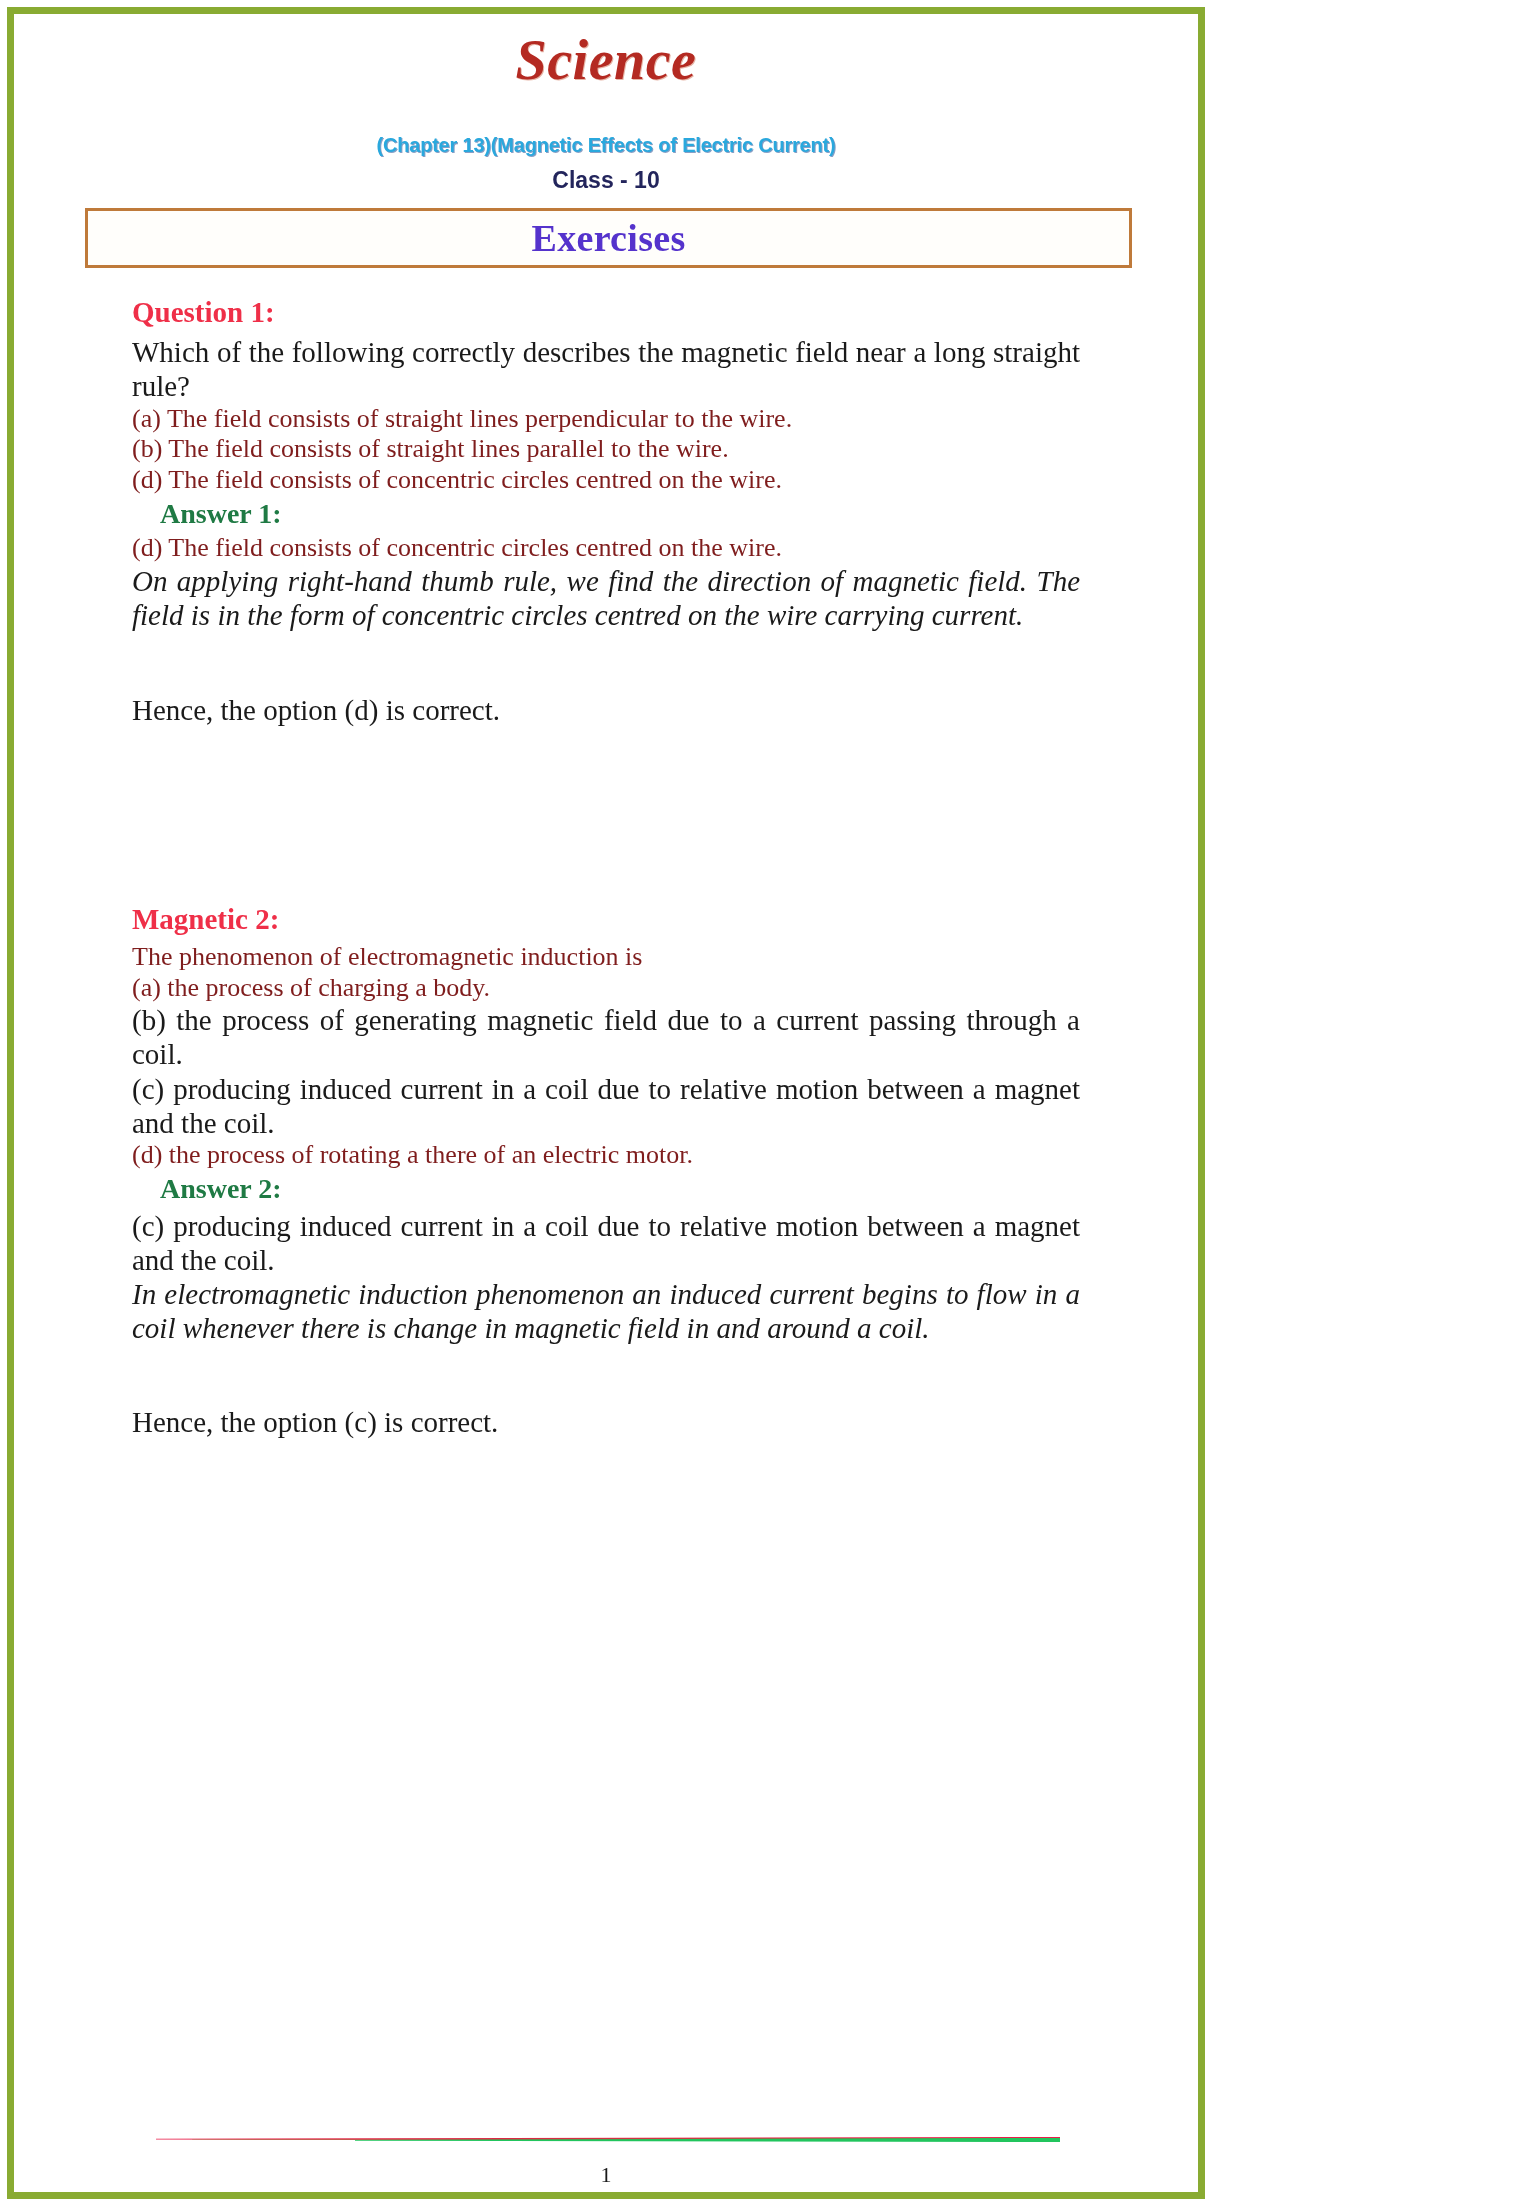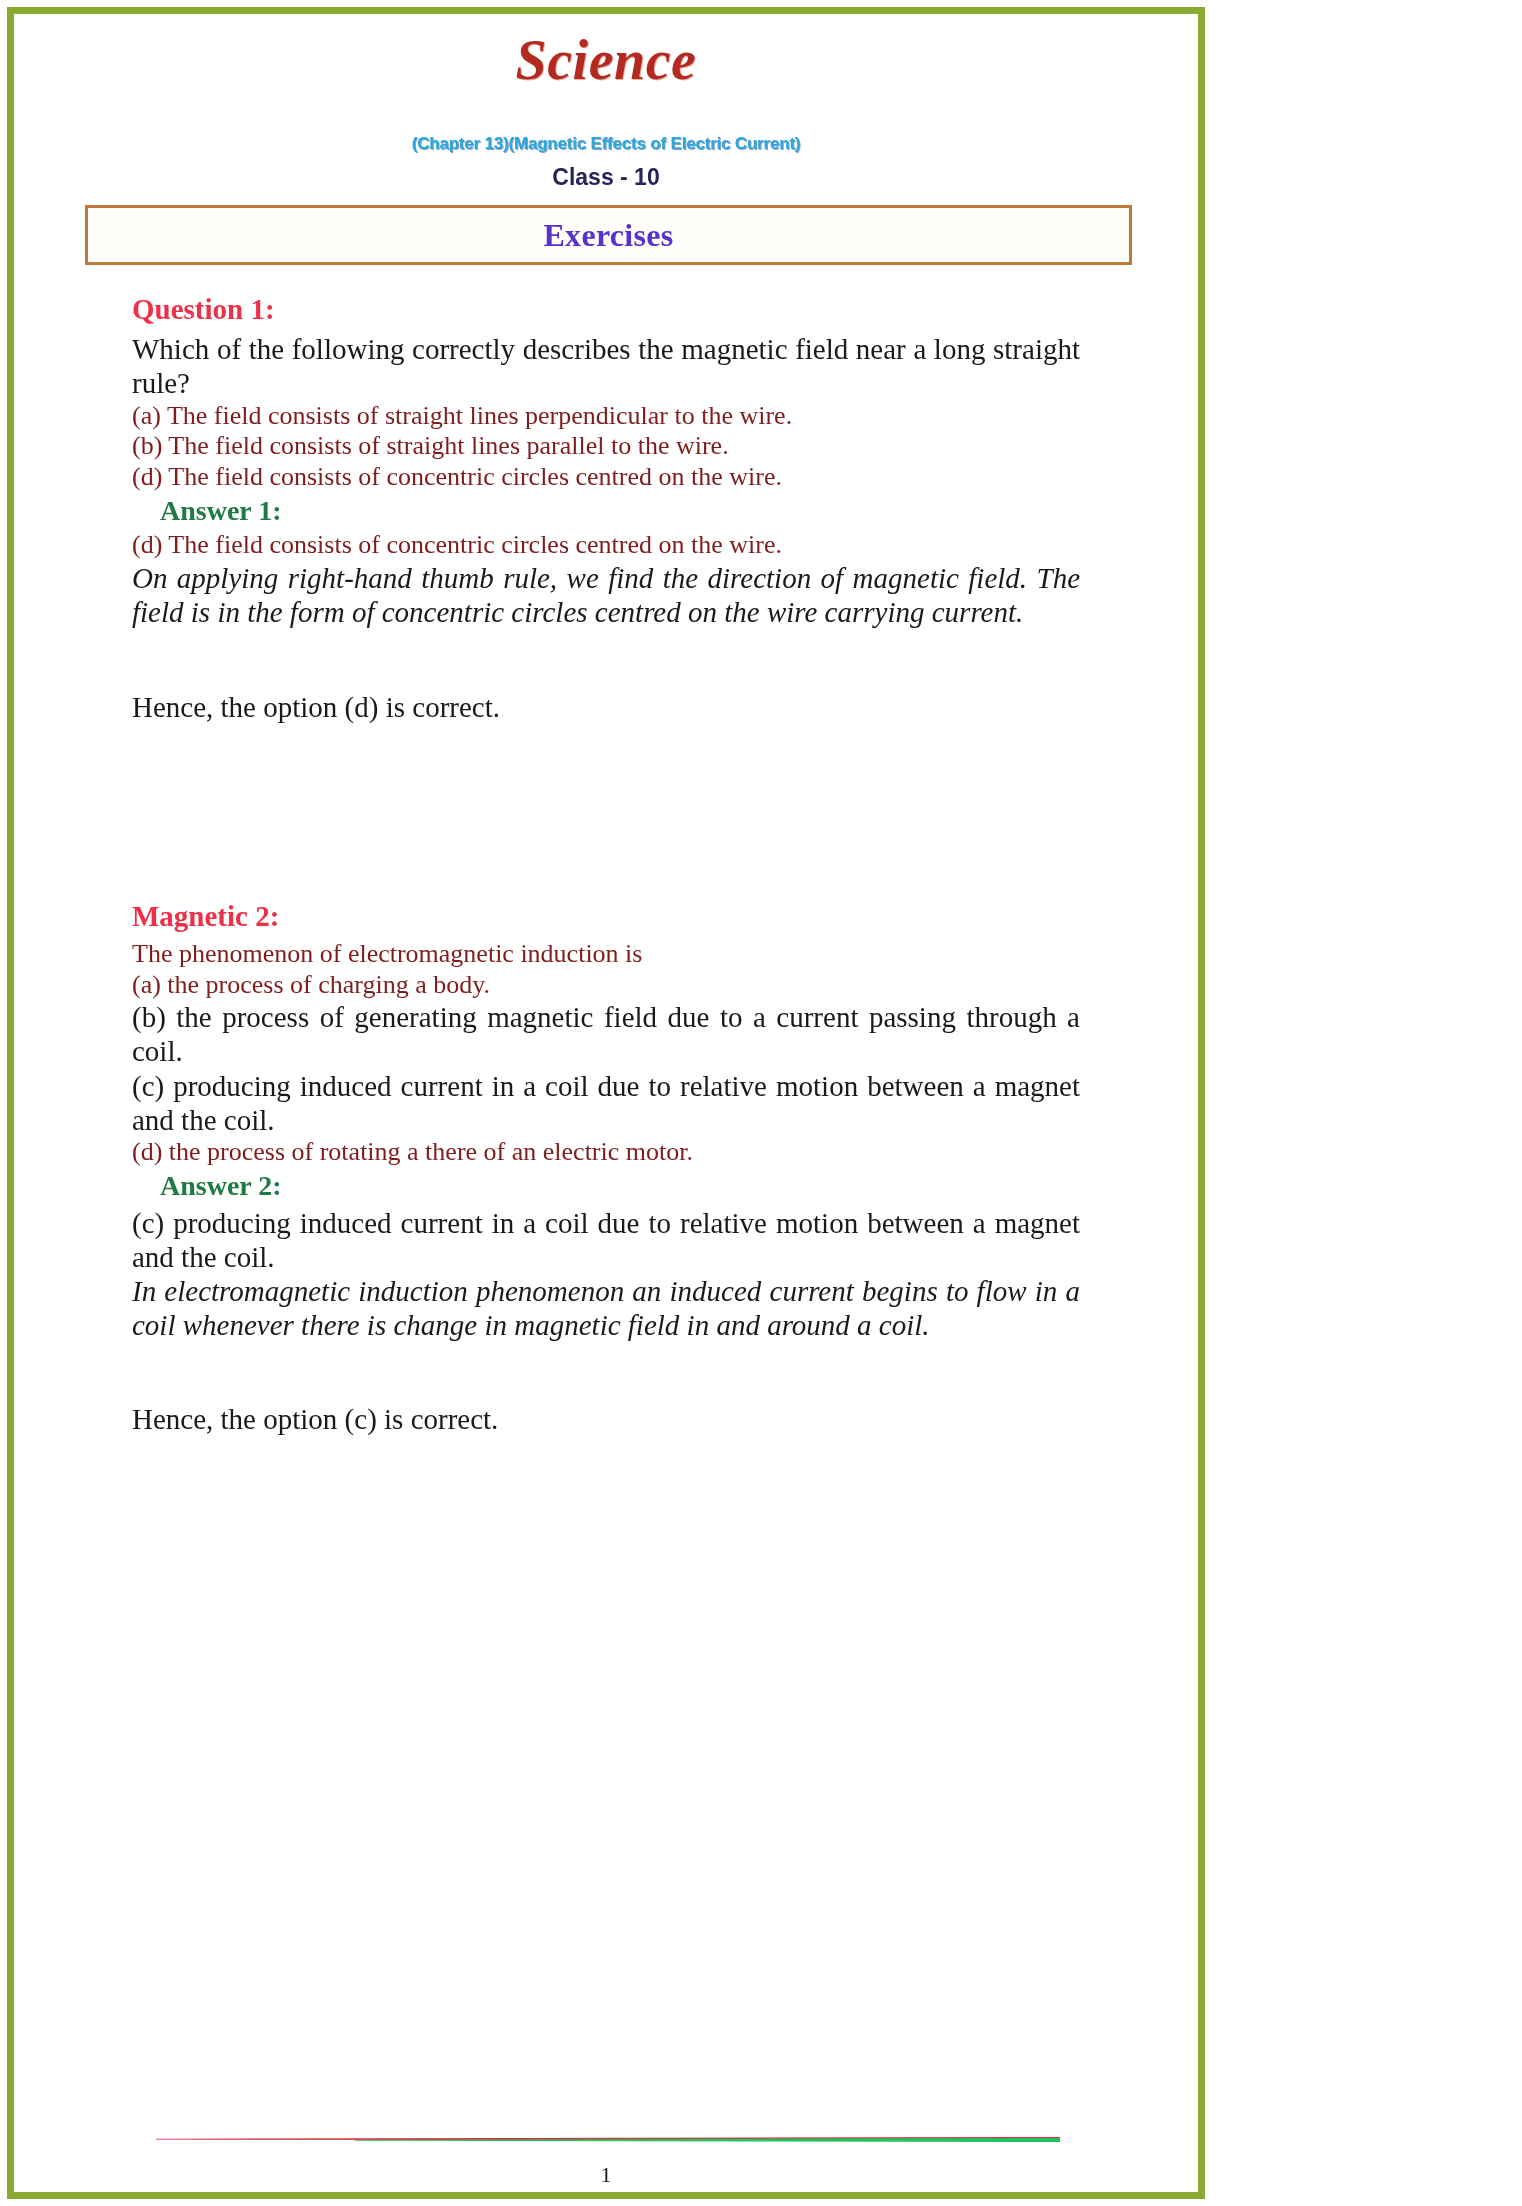--- a/index.html
+++ b/index.html
@@ -63,21 +63,21 @@
     margin: 0;
     padding-top: 28px;
     letter-spacing: 0.5px;
     text-shadow: 1px 1px 0 rgba(200,90,60,0.45);
   }
 
   .chapter-line {
     text-align: center;
     font-family: "Liberation Sans", "DejaVu Sans", sans-serif;
     font-weight: bold;
-    font-size: 17px;
+    font-size: 20px;
     color: #2aa8dd;
     margin: 0;
     padding-top: 42px;
     letter-spacing: -0.2px;
     text-shadow: 1px 1px 0 rgba(40,80,150,0.55);
   }
 
   .class-line {
     text-align: center;
     font-family: "Liberation Sans", "DejaVu Sans", sans-serif;
@@ -97,21 +97,21 @@
     background: #fffefb;
     height: 60px;
     display: flex;
     align-items: center;
     justify-content: center;
     box-sizing: border-box;
   }
   .exercises-title {
     font-family: "Liberation Serif", "DejaVu Serif", serif;
     font-weight: bold;
-    font-size: 32px;
+    font-size: 38px;
     color: #5533cc;
     letter-spacing: 0.3px;
   }
 
   
   .qa-block {
     margin-top: 26px;
   }
 
   .q-heading {

